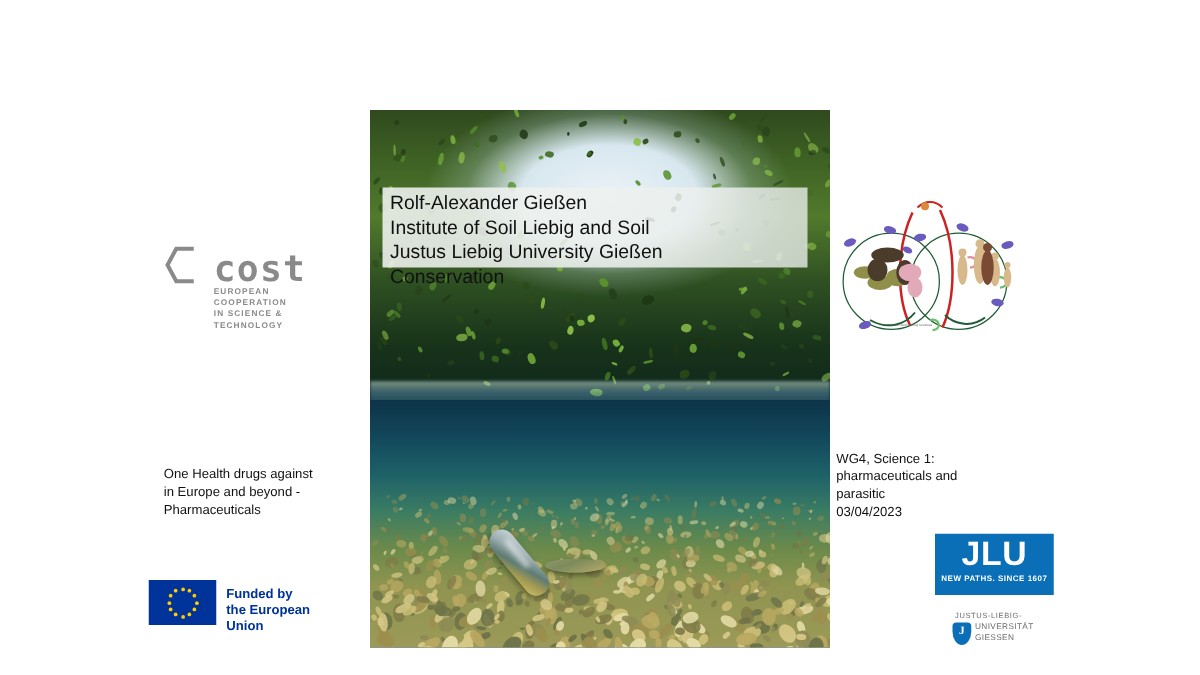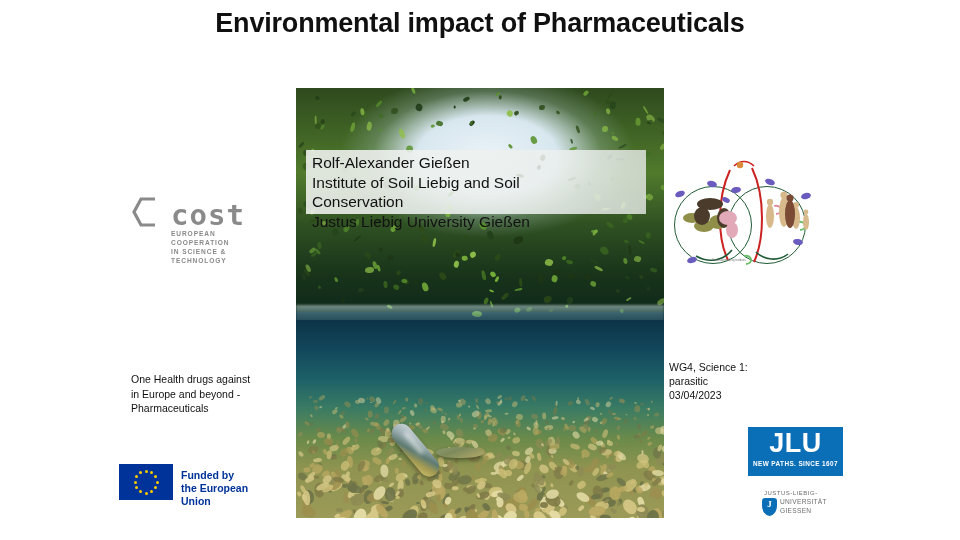--- a/index.html
+++ b/index.html
@@ -144,21 +144,20 @@
   .jlu2-l2{
     position:absolute;left:23px;top:8px;font-size:6.6px;color:#6d6d6d;
     line-height:8.5px;letter-spacing:.3px;
   }
 </style>
 </head>
 <body>
 
 <div class="slide">
 
-  <div class="title">Environmental impact of Pharmaceuticals</div>
 
   <div class="hero">
     <div class="hero-sky"></div>
     <div class="leaves" id="leaves">
         <div class="leaf" style="left: 53.9485%; top: 1.13168%; width: 5.24198px; height: 2.016px; background: rgb(88, 145, 44); opacity: 0.964464; transform: rotate(138.073deg);"></div>
         <div class="leaf" style="left: 7.0648%; top: 30.9582%; width: 3.80224px; height: 4.09979px; background: rgb(143, 192, 74); opacity: 0.613583; transform: rotate(25.7644deg);"></div>
         <div class="leaf" style="left: 59.4392%; top: 51.0171%; width: 4.64671px; height: 5.89098px; background: rgb(88, 145, 44); opacity: 0.915048; transform: rotate(56.0113deg);"></div>
         <div class="leaf" style="left: 1.81351%; top: 26.5677%; width: 6.87481px; height: 5.00179px; background: rgb(36, 66, 28); opacity: 0.566322; transform: rotate(53.3882deg);"></div>
         <div class="leaf" style="left: 11.8541%; top: 26.7171%; width: 6.36275px; height: 2.19402px; background: rgb(88, 145, 44); opacity: 0.656687; transform: rotate(63.1941deg);"></div>
         <div class="leaf" style="left: 84.1502%; top: 31.3503%; width: 7.9515px; height: 3.86712px; background: rgb(62, 107, 33); opacity: 0.692649; transform: rotate(37.0391deg);"></div>
@@ -978,22 +977,22 @@
       <div class="capsule">
         <div class="capsule-shine"></div>
       </div>
       <div class="tablet"></div>
     </div>
 
     <div class="author-box"></div>
     <div class="author-text">
       <div>Rolf-Alexander Gießen</div>
       <div>Institute of Soil Liebig and Soil</div>
+      <div>Justus Liebig University Gießen</div>
       <div>Conservation</div>
-      <div>Justus Liebig University Gießen</div>
     </div>
   </div>
 
   <div class="cost">
     <svg class="cost-mark" width="34" height="32" viewBox="0 0 34 32">
       <path d="M24 3 L10 3 L3 16 L10 29 L24 29" fill="none" stroke="#8a8a8a" stroke-width="3.2" stroke-linejoin="miter"></path>
     </svg>
     <div class="cost-word">cost</div>
     <div class="cost-sub">
       <div>EUROPEAN COOPERATION</div>
@@ -1079,20 +1078,21 @@
         <ellipse cx="132" cy="82" rx="5" ry="3" transform="rotate(10 132 82)"></ellipse>
         <ellipse cx="26" cy="100" rx="5" ry="3" transform="rotate(-18 26 100)"></ellipse>
         <ellipse cx="60" cy="40" rx="4" ry="2.5" transform="rotate(25 60 40)"></ellipse>
       </g>
     </svg>
     <div class="oh-cap">Vector-borne drug residues</div>
   </div>
 
   <div class="cap-right">
     <div>WG4, Science 1:</div>
+    <div>pharmaceuticals and</div>
     <div>parasitic</div>
     <div>03/04/2023</div>
   </div>
 
   <div class="jlu">
     <div class="jlu-main">JLU</div>
     <div class="jlu-sub">NEW PATHS. SINCE 1607</div>
   </div>
 
   <div class="jlu2">

